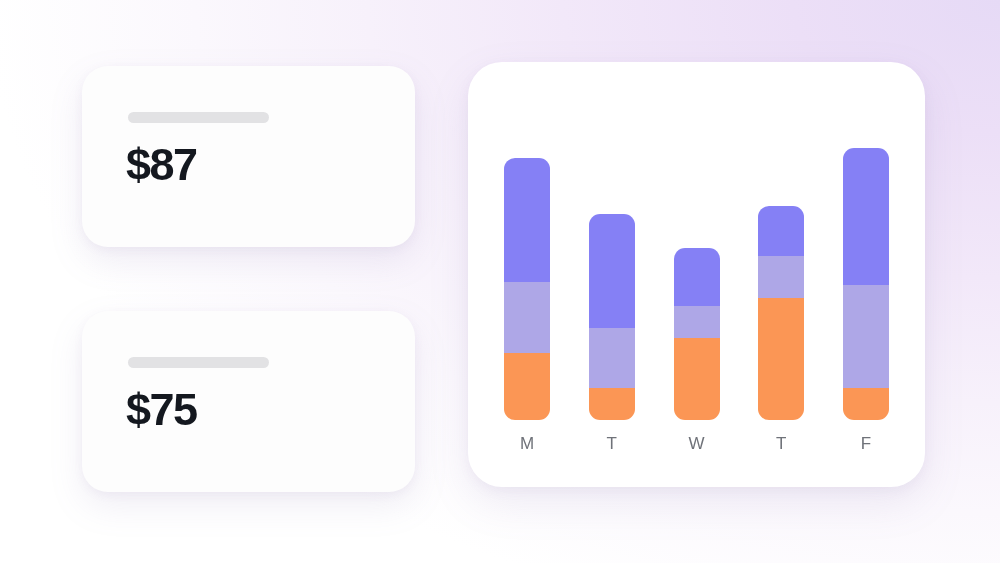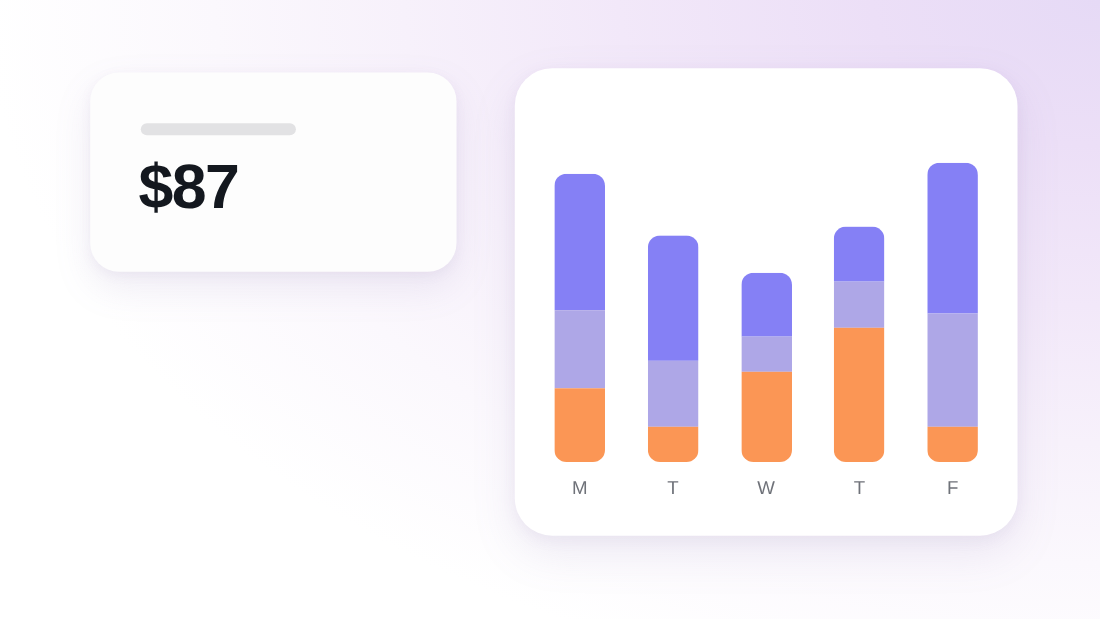--- a/index.html
+++ b/index.html
@@ -53,21 +53,21 @@
     width: 141px;
     height: 11px;
     border-radius: 6px;
     background: #e2e2e4;
   }
 
   .stat-value {
     position: absolute;
     left: 44px;
     top: 76px;
-    font-size: 57px;
+    font-size: 45px;
     font-weight: 700;
     letter-spacing: -1.5px;
     color: #14181f;
     line-height: 1;
   }
 
   
   .chart-card {
     position: absolute;
     left: 468px;
@@ -125,20 +125,24 @@
 </head>
 <body>
 
 <div class="canvas">
 
   <div class="stat-card card-1">
     <div class="placeholder-bar"></div>
     <div class="stat-value">$87</div>
   </div>
 
+  <div class="stat-card card-2">
+    <div class="placeholder-bar"></div>
+    <div class="stat-value">$75</div>
+  </div>
 
   <div class="chart-card">
     <div class="chart-plot" id="chart-plot">
         <div class="bar-group" style="left: 36px;">
           <div class="bar-stack" style="height: 262px;">
             <div class="seg seg-a" style="height: 124px;"></div>
             <div class="seg seg-b" style="height: 71px;"></div>
             <div class="seg seg-c" style="height: 67px;"></div>
           </div>
           <div class="bar-label">M</div>

